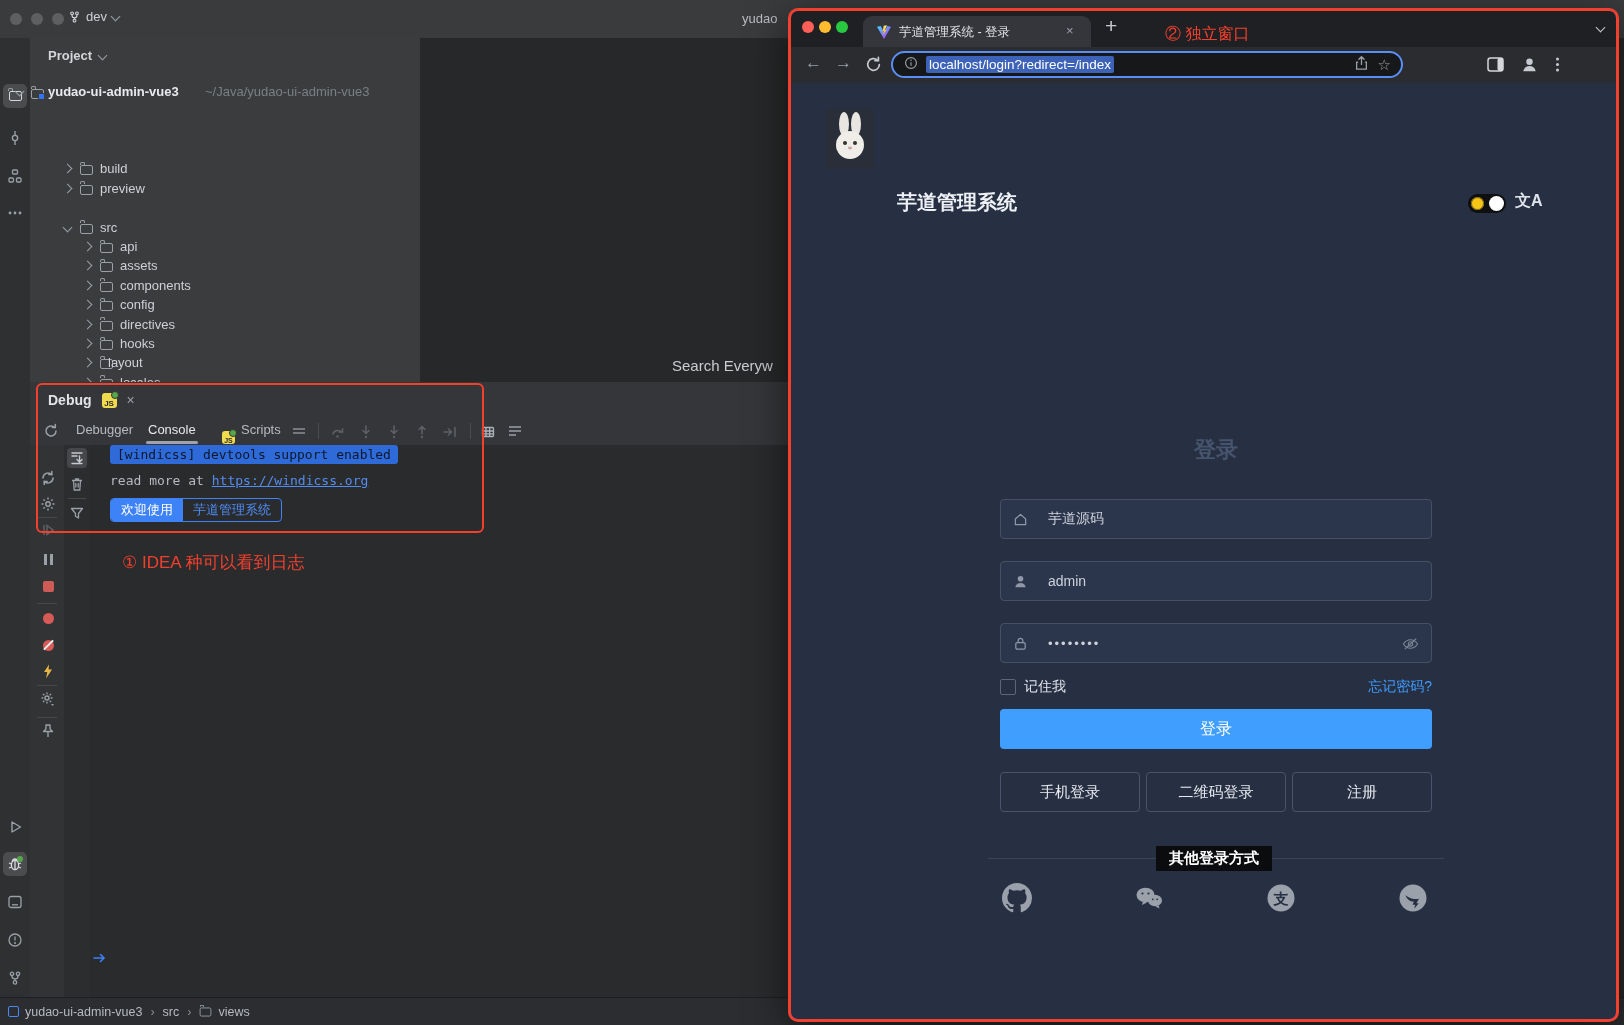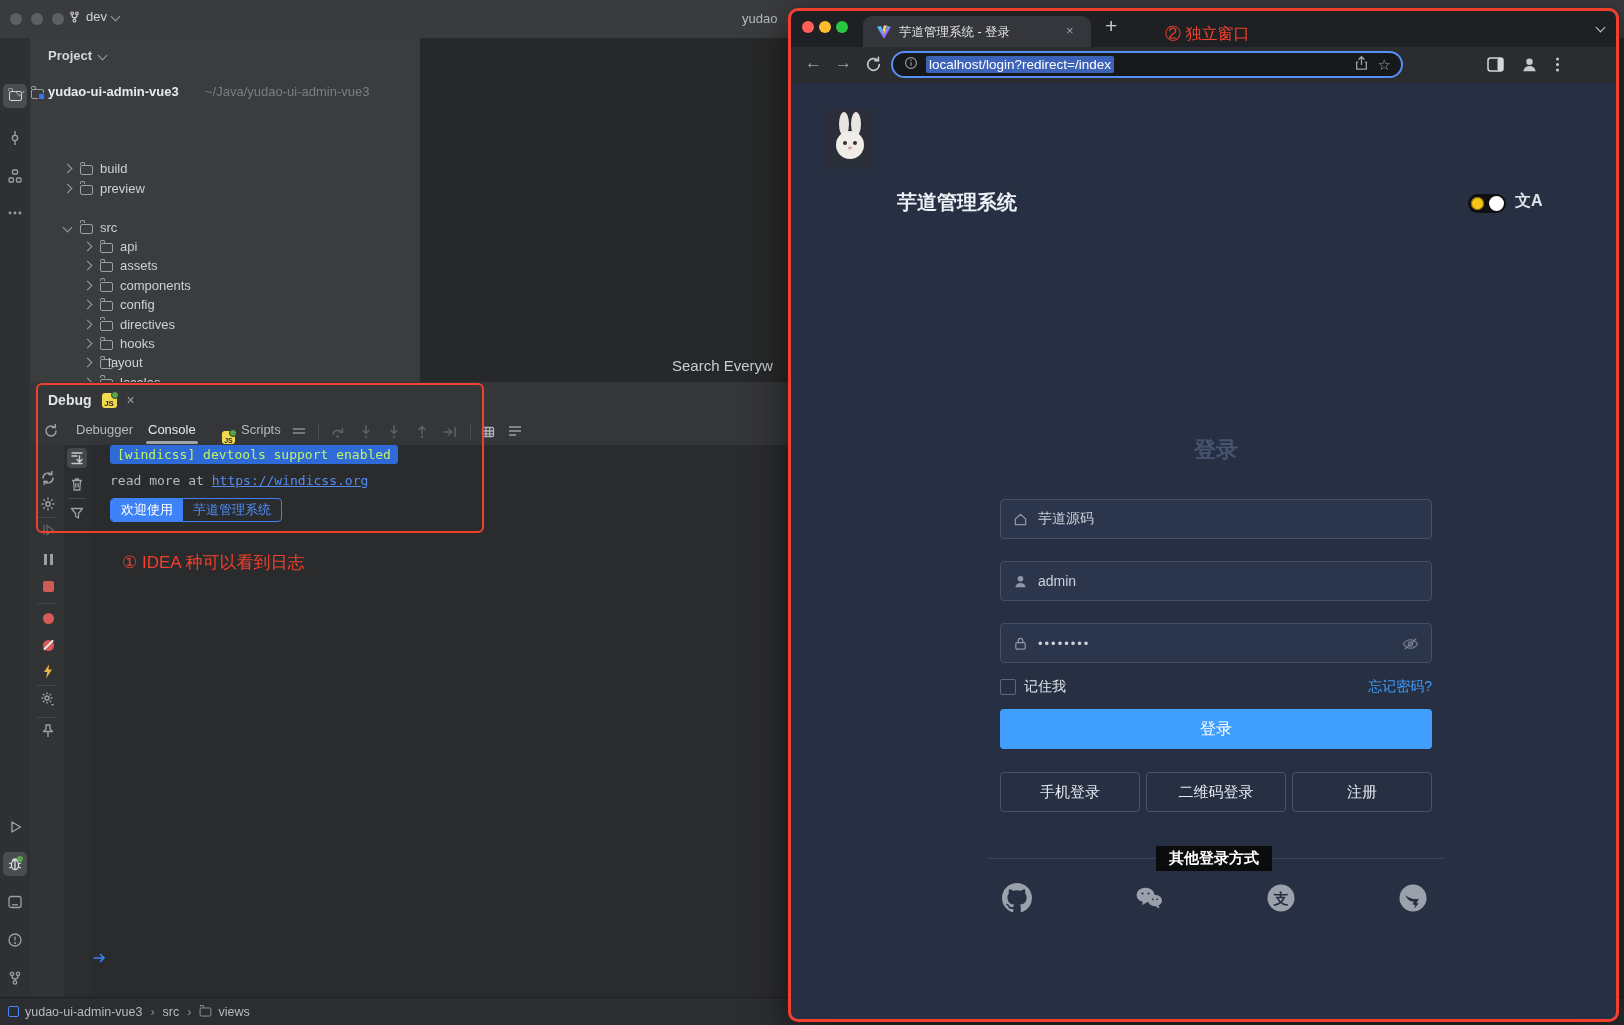--- a/index.html
+++ b/index.html
@@ -39,21 +39,21 @@
   .dtab.sel::after{content:"";position:absolute;left:-2px;right:-2px;bottom:-7px;height:3px;background:#9fa4aa;border-radius:2px;}
   .vsep{position:absolute;top:5px;width:1px;height:16px;background:#4a4c4e;}
   .strip1{left:30px;top:445px;width:34px;height:552px;background:#313335;border-right:1px solid #26272a;}
   .strip2{left:64px;top:445px;width:26px;height:552px;background:#2b2d2f;border-right:1px solid #26272a;}
   .sico{left:9px;width:18px;height:18px;display:flex;align-items:center;justify-content:center;}
   .s2ico{left:3px;width:20px;height:20px;display:flex;align-items:center;justify-content:center;border-radius:4px;}
   .s2ico.on{background:#45474a;}
   .hsep{left:7px;width:20px;height:1px;background:#45474a;}
   .consolebg{left:90px;top:445px;width:698px;height:552px;background:#2a2b2d;}
   .conline{font-family:"DejaVu Sans Mono",monospace;font-size:13px;}
-  .hl1{background:#2e6bd8;color:#bef264;padding:2px 7px;border-radius:3px;}
+  .hl1{background:#2e6bd8;color:#0f172a;padding:2px 7px;border-radius:3px;}
   .readmore{color:#b6bac0;}
   .weblink{color:#548cf0;text-decoration:underline;}
   .badges{display:inline-flex;border:1px solid #3e82f7;border-radius:4px;overflow:hidden;font-family:"DejaVu Sans Mono",monospace;font-size:13px;}
   .badge1{background:#3e82f7;color:#fff;padding:2px 10px;}
   .badge2{color:#4f8df9;padding:2px 10px;}
   .statusbar{left:0;top:997px;width:1624px;height:28px;background:#2b2d30;border-top:1px solid #1e1f22;display:flex;align-items:center;gap:6px;padding-left:8px;box-sizing:border-box;color:#b7bac0;font-size:12.5px;}
   .crumbsep{color:#8c9196;padding:0 2px;}
   .sqicon{width:9px;height:9px;border:1.6px solid #4a88f7;border-radius:2px;}
   
   .annobox{left:36px;top:383px;width:444px;height:146px;border:2.5px solid #f3402d;border-radius:6px;pointer-events:none;}
@@ -67,21 +67,21 @@
   .newtab{left:314px;top:3px;color:#c7cacf;font-size:21px;}
   .tabchev{left:806px;top:13px;}
   .navbar{left:0;top:36px;width:825px;height:36px;background:#2b2c2f;}
   .navico{color:#9aa0a6;font-size:17px;top:6px;}
   .urlpill{left:100px;top:4px;width:512px;height:27px;background:#17181a;border:2px solid #5a8ef7;border-radius:15px;box-sizing:border-box;display:flex;align-items:center;}
   .urlsel{background:#3d63b8;color:#fff;font-size:13.5px;padding:1px 3px;border-radius:2px;white-space:nowrap;}
   .star{color:#9aa0a6;font-size:15px;}
   .page{left:0;top:72px;width:825px;height:936px;background:#273043;}
   .brand{left:106px;top:106px;color:#eef1f6;font-size:20px;font-weight:bold;}
   .formtitle{left:209px;top:352px;width:432px;text-align:center;color:#47546e;font-size:22px;font-weight:bold;}
-  .finput{left:209px;width:432px;height:40px;background:#2b364d;border:1px solid #464f66;border-radius:4px;box-sizing:border-box;display:flex;align-items:center;padding:0 12px;gap:10px;}
+  .finput{left:209px;width:432px;height:40px;background:#2b364d;border:1px solid #464f66;border-radius:4px;box-sizing:border-box;display:flex;align-items:center;padding:0 12px;gap:20px;}
   .fval{color:#cdd2da;font-size:14px;flex:1;}
   .chkrow{left:209px;top:595px;width:432px;display:flex;align-items:center;}
   .chkbox{width:14px;height:14px;border:1px solid #5b667c;border-radius:2px;background:transparent;}
   .chklabel{color:#dfe3ea;font-size:14px;margin-left:8px;}
   .forgot{margin-left:auto;color:#3f9bfb;font-size:14px;}
   .loginbtn{left:209px;top:626px;width:432px;height:40px;background:#409eff;border-radius:4px;color:#fff;font-size:16px;display:flex;align-items:center;justify-content:center;}
   .altbtn{top:689px;width:140px;height:40px;border:1px solid #49536b;border-radius:4px;color:#e6e9ef;font-size:15px;display:flex;align-items:center;justify-content:center;box-sizing:border-box;}
   .divline{left:197px;top:775px;width:456px;height:1px;background:#3a4558;}
   .divlabel{left:365px;top:763px;height:25px;background:#0b0c0e;color:#fff;font-size:15px;font-weight:bold;display:flex;align-items:center;padding:0 13px;}
   .social{width:30px;height:30px;top:800px;}

